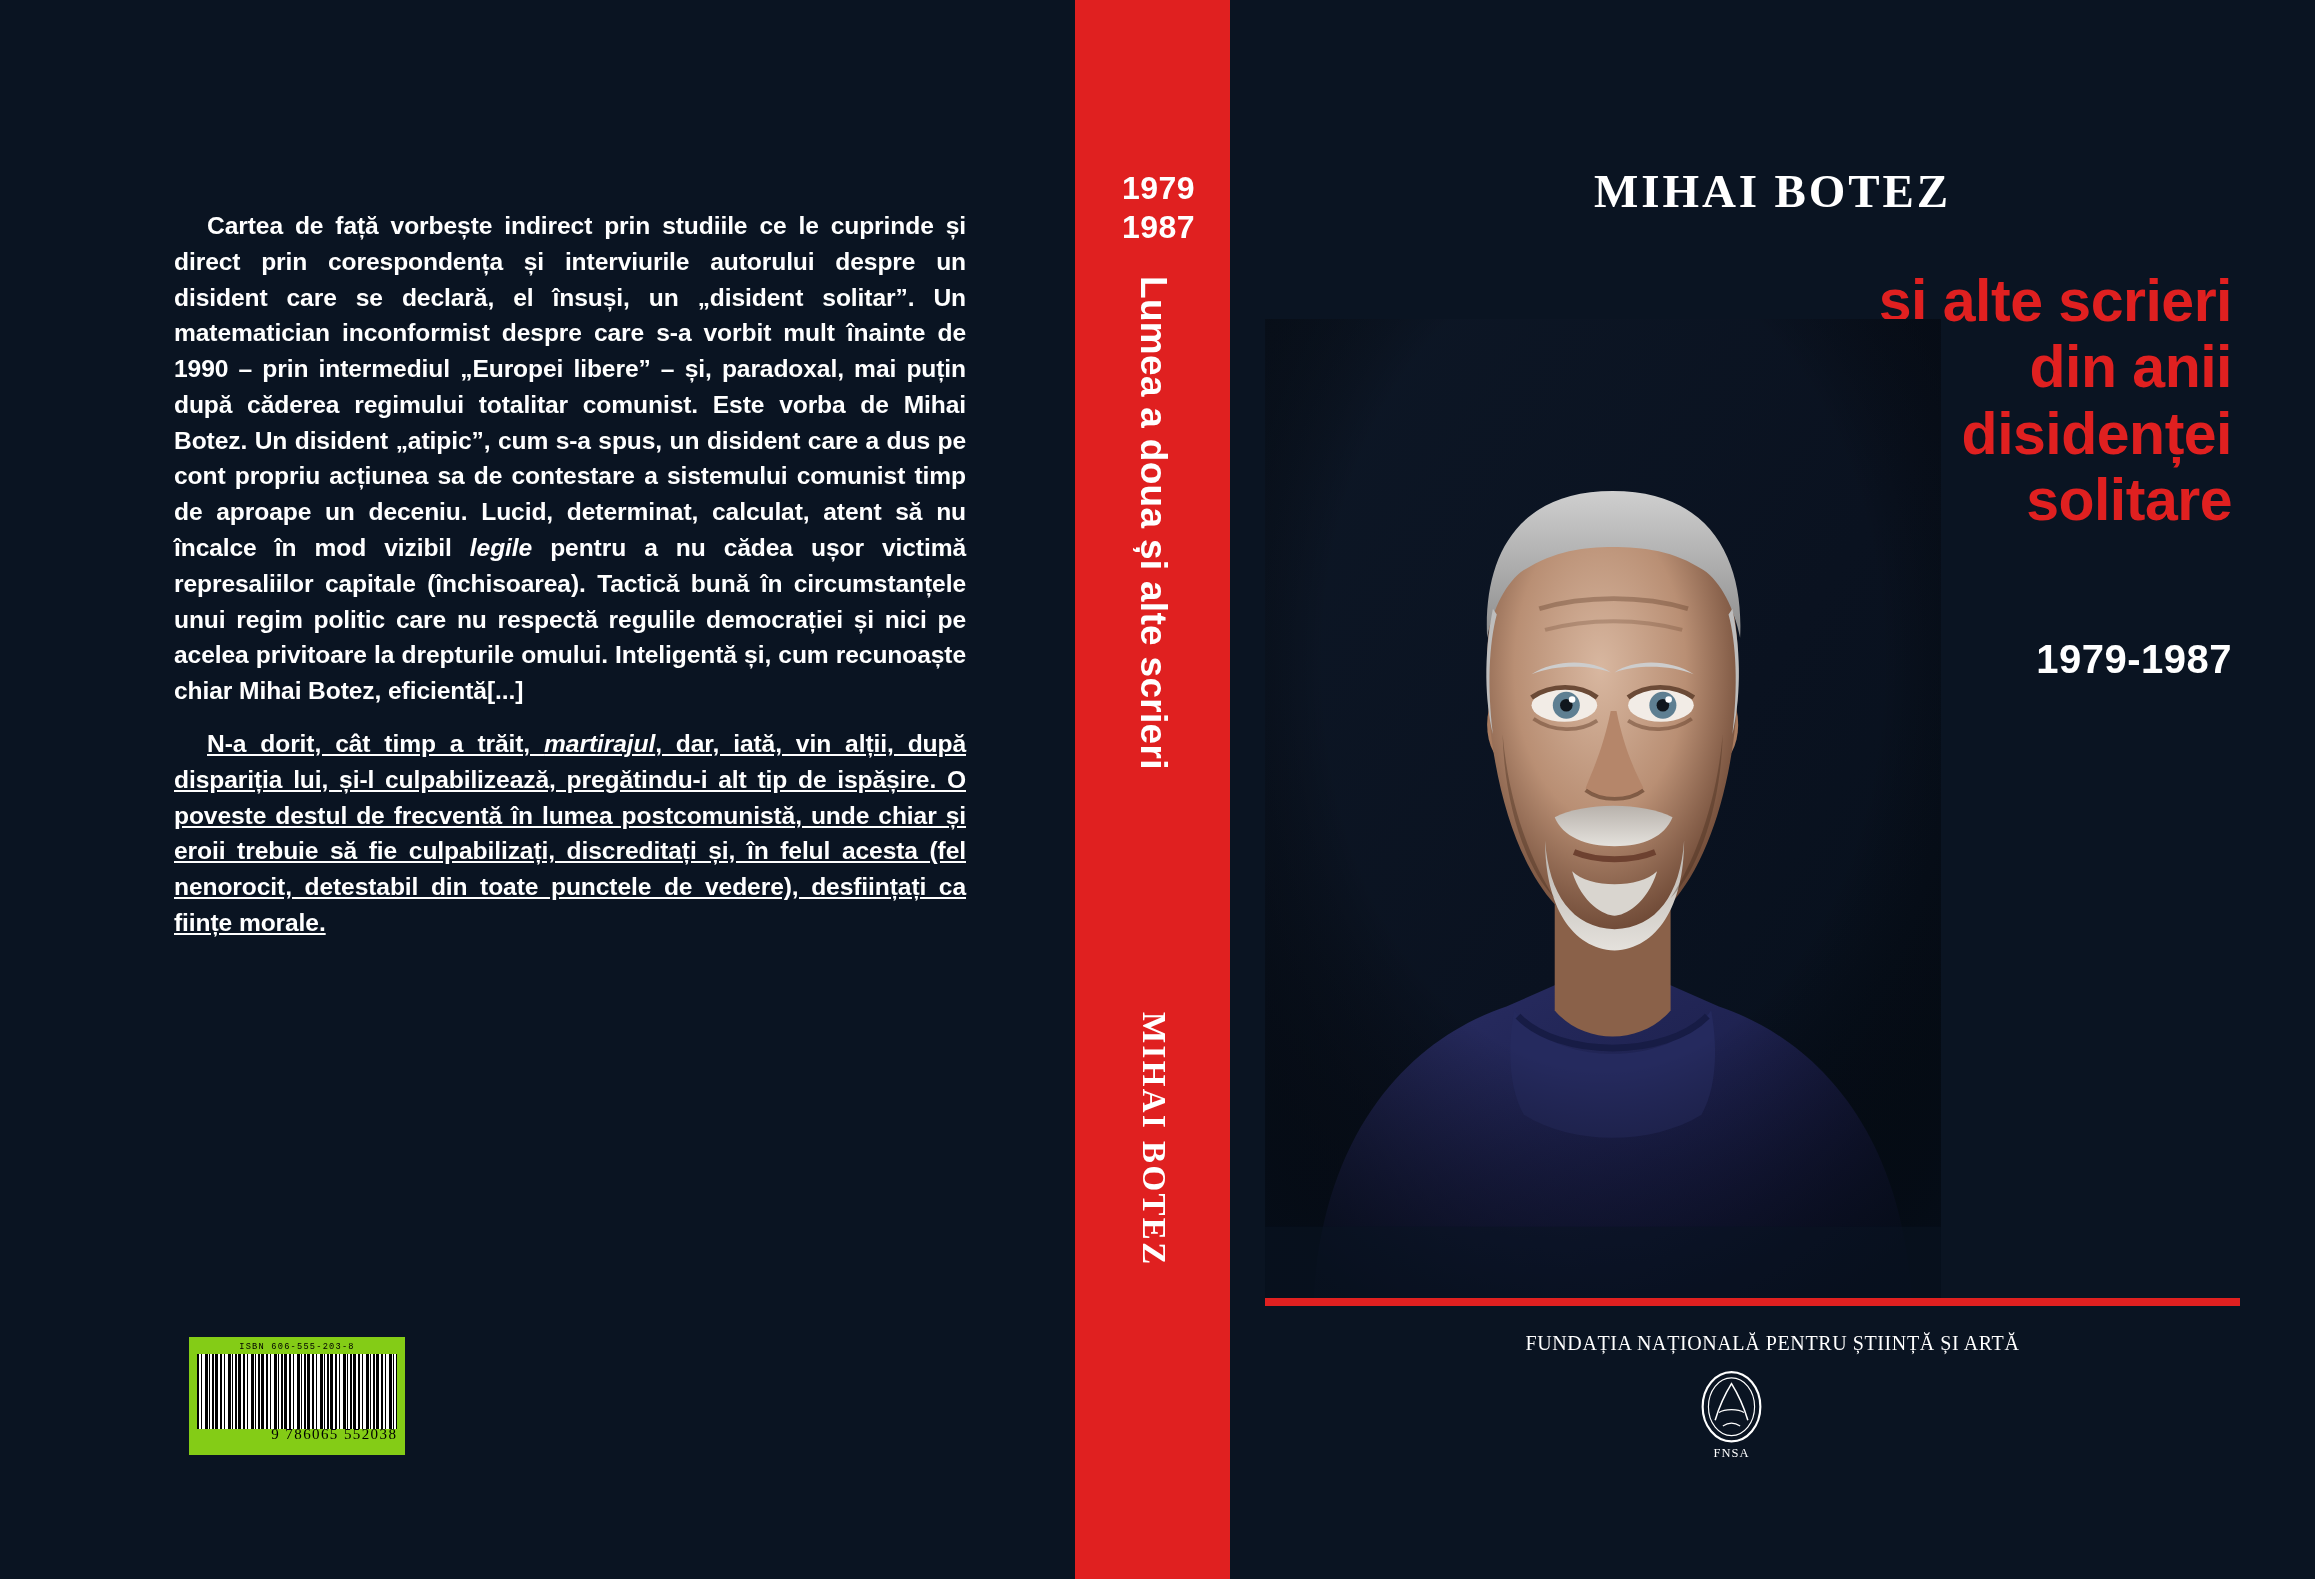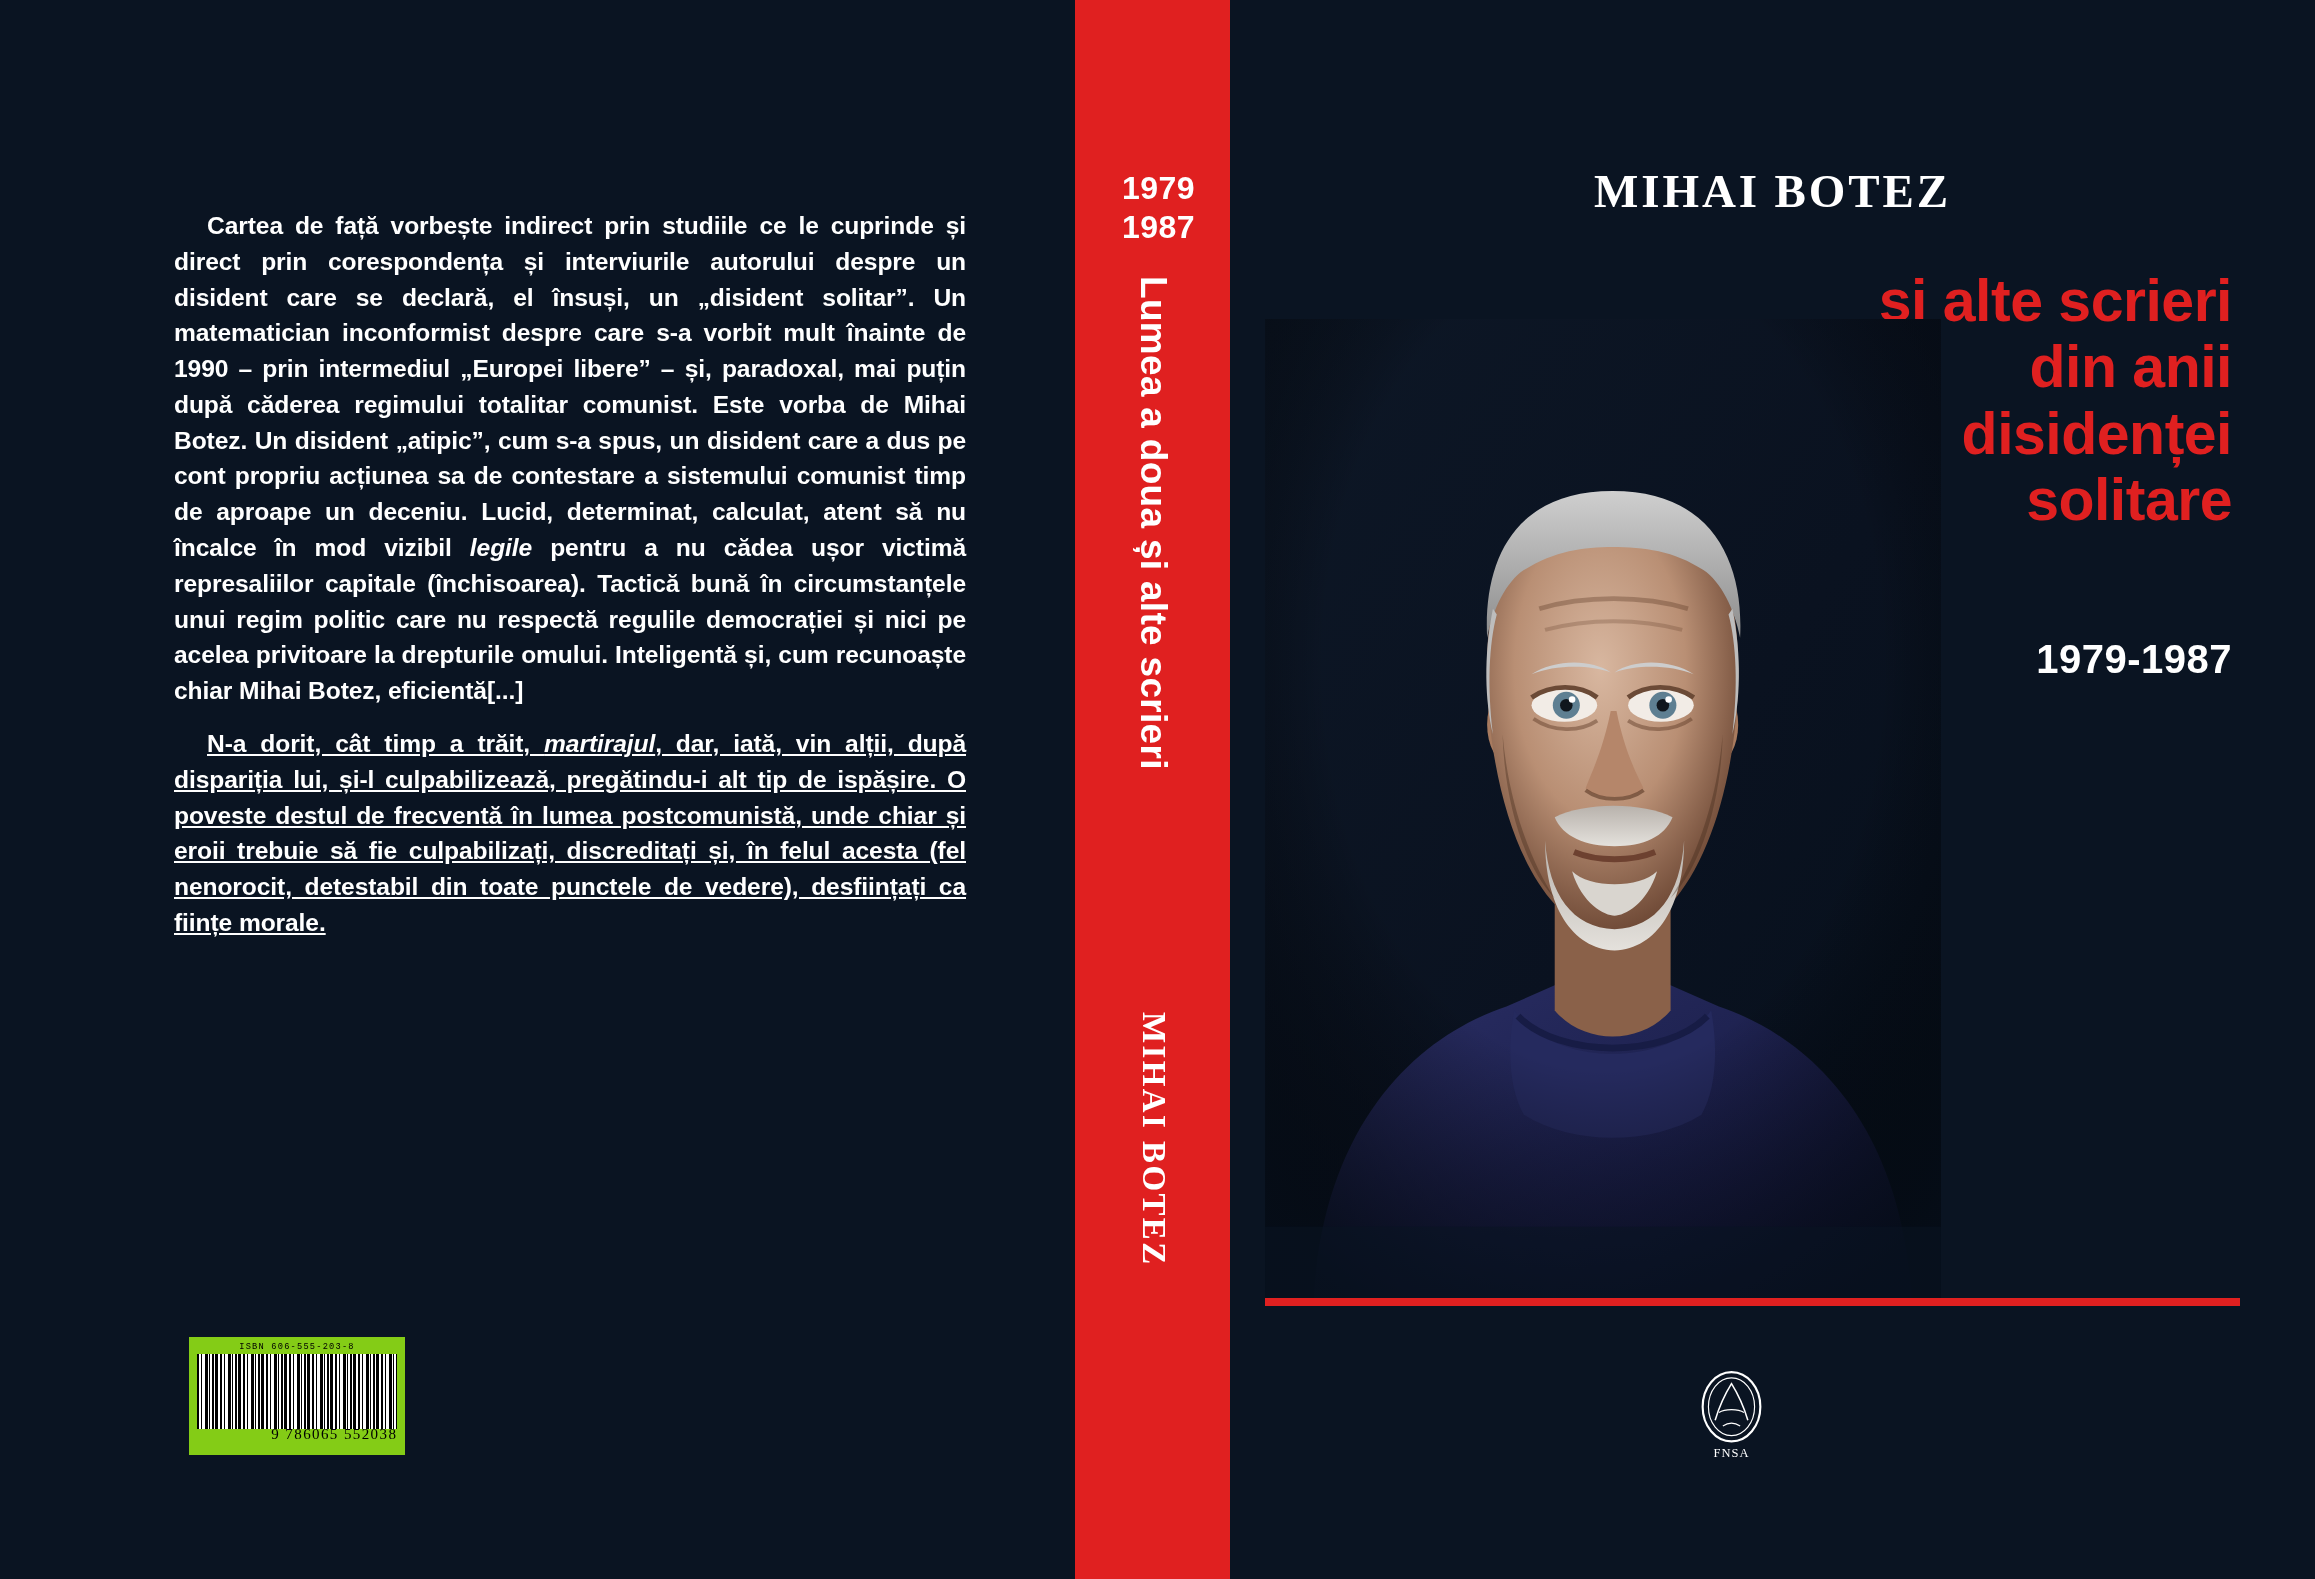--- a/index.html
+++ b/index.html
@@ -330,20 +330,21 @@
 
       <path d="M246 430 C252 500 274 560 300 600 C268 566 248 500 246 430 Z" fill="rgba(60,36,22,0.35)"></path>
       <path d="M474 430 C468 500 446 560 420 600 C452 566 472 500 474 430 Z" fill="rgba(60,36,22,0.35)"></path>
 
       <rect x="0" y="0" width="700" height="1018" fill="url(#vig)"></rect>
       <rect x="0" y="940" width="700" height="78" fill="#0a1422" opacity="0.55"></rect>
     </svg>
   </div>
 
   <div class="red-rule"></div>
+  <div class="publisher">FUNDAȚIA NAȚIONALĂ PENTRU ȘTIINȚĂ ȘI ARTĂ</div>
 
   <div class="logo">
     <svg width="75" height="95" viewBox="0 0 78 98" xmlns="http://www.w3.org/2000/svg">
       <ellipse cx="39" cy="42" rx="30" ry="36" fill="none" stroke="#ffffff" stroke-width="2.2"></ellipse>
       <ellipse cx="39" cy="42" rx="24" ry="30" fill="none" stroke="#ffffff" stroke-width="1.2"></ellipse>
       <path d="M22 56 C28 36 34 26 39 18 C44 26 50 36 56 56" fill="none" stroke="#ffffff" stroke-width="1.6"></path>
       <path d="M26 48 C32 44 46 44 52 48" fill="none" stroke="#ffffff" stroke-width="1.2"></path>
       <path d="M30 62 C36 58 42 58 48 62" fill="none" stroke="#ffffff" stroke-width="1.2"></path>
       <text x="39" y="94" font-family="Liberation Serif, serif" font-size="13" fill="#ffffff" text-anchor="middle" letter-spacing="1">FNSA</text>
     </svg>

